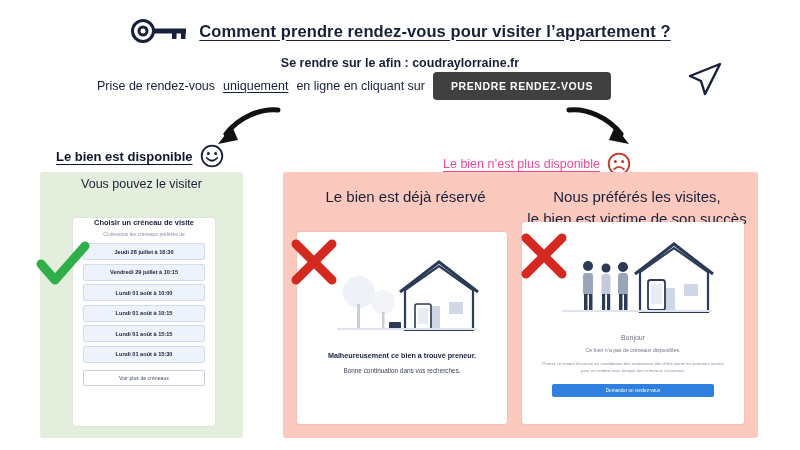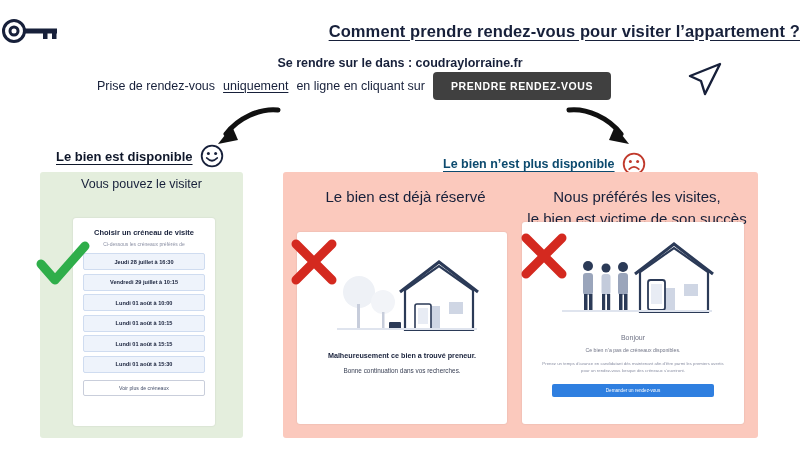--- a/index.html
+++ b/index.html
@@ -25,21 +25,21 @@
   .header {
     position: absolute;
     top: 18px;
     left: 0;
     width: 800px;
     text-align: center;
   }
   .header-row {
     display: flex;
     align-items: center;
-    justify-content: space-between;
+    justify-content: center;
     gap: 10px;
   }
   .key-icon {
     width: 60px;
     height: 26px;
     flex: 0 0 auto;
   }
   .main-title {
     font-size: 16.5px;
     font-weight: bold;
@@ -129,22 +129,22 @@
   .right-heading {
     position: absolute;
     left: 443px;
     top: 152px;
     display: flex;
     align-items: center;
     gap: 7px;
   }
   .right-heading .txt {
     font-size: 12.5px;
-    font-weight: bold;
-    color: #0c4a6e;
+    font-weight: normal;
+    color: #ec4899;
     text-decoration: underline;
     text-underline-offset: 3px;
   }
 
   
   .panel-green {
     position: absolute;
     left: 40px;
     top: 172px;
     width: 203px;
@@ -204,21 +204,20 @@
     top: 222px;
     width: 222px;
     height: 202px;
   }
 
   .slot-title {
     text-align: center;
     font-size: 7.5px;
     font-weight: bold;
     color: #17203a;
-    margin-top: 10px;
   }
   .slot-sub {
     text-align: center;
     font-size: 5px;
     color: #8a8fa3;
     margin-top: 4px;
     margin-bottom: 6px;
   }
   .slot {
     margin: 3.5px 10px;
@@ -326,21 +325,21 @@
     <div class="header-row">
       <svg class="key-icon" viewBox="0 0 60 26">
         <circle cx="14" cy="13" r="10.5" fill="none" stroke="#17203a" stroke-width="3"></circle>
         <circle cx="14" cy="13" r="4" fill="none" stroke="#17203a" stroke-width="3"></circle>
         <rect x="23" y="10.5" width="34" height="5" fill="#17203a"></rect>
         <rect x="43" y="14" width="4.5" height="7" fill="#17203a"></rect>
         <rect x="52" y="14" width="4.5" height="7" fill="#17203a"></rect>
       </svg>
       <div class="main-title">Comment prendre rendez-vous pour visiter l’appartement ?</div>
     </div>
-    <div class="subtitle">Se rendre sur le dans : coudraylorraine.fr</div>
+    <div class="subtitle">Se rendre sur le afin : coudraylorraine.fr</div>
   </div>
 
   <div class="instruction">
     <span>Prise de rendez-vous</span>
     <span class="u">uniquement</span>
     <span>en ligne en cliquant sur</span>
     <button class="cta-button">PRENDRE RENDEZ-VOUS</button>
   </div>
 
   <svg class="cursor" viewBox="0 0 44 46">

